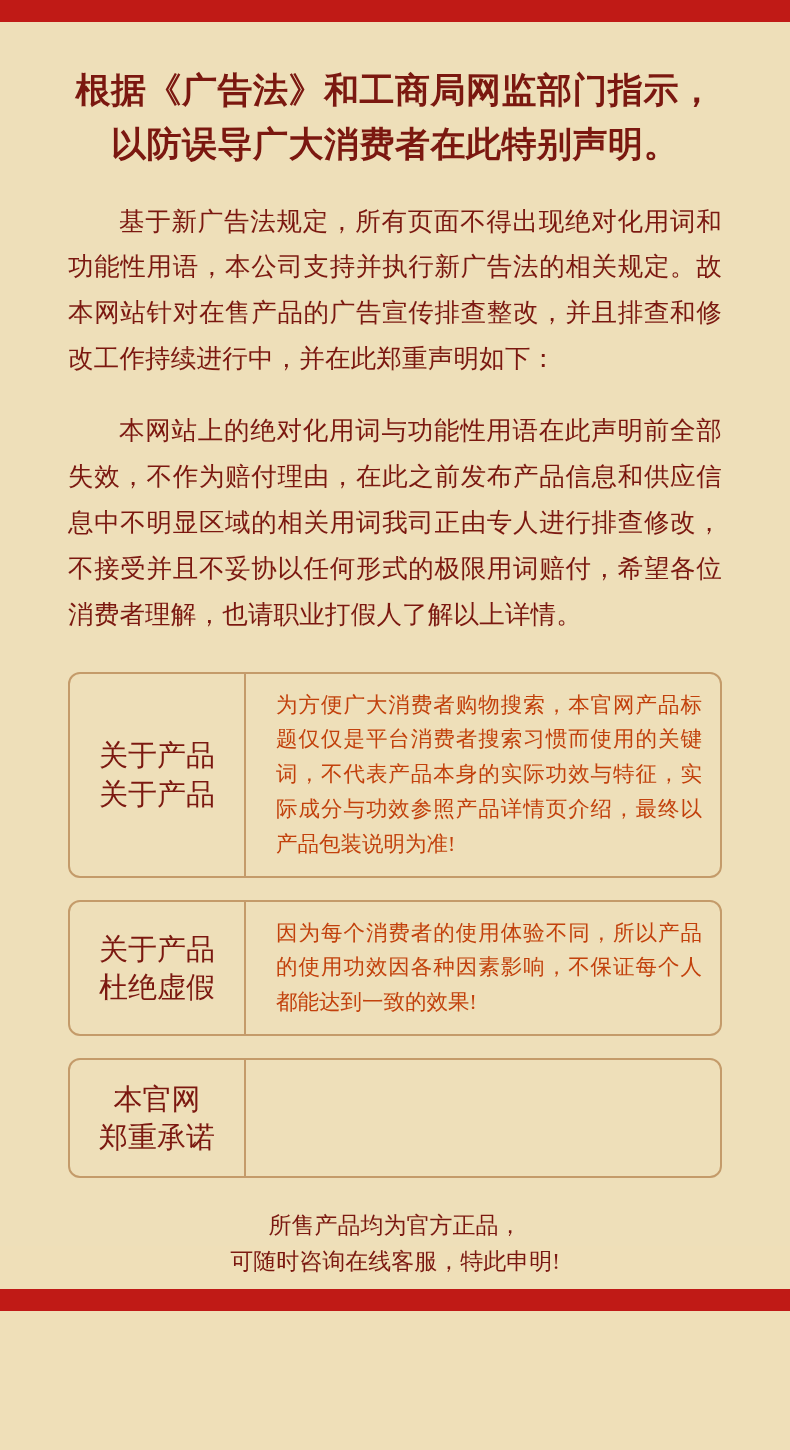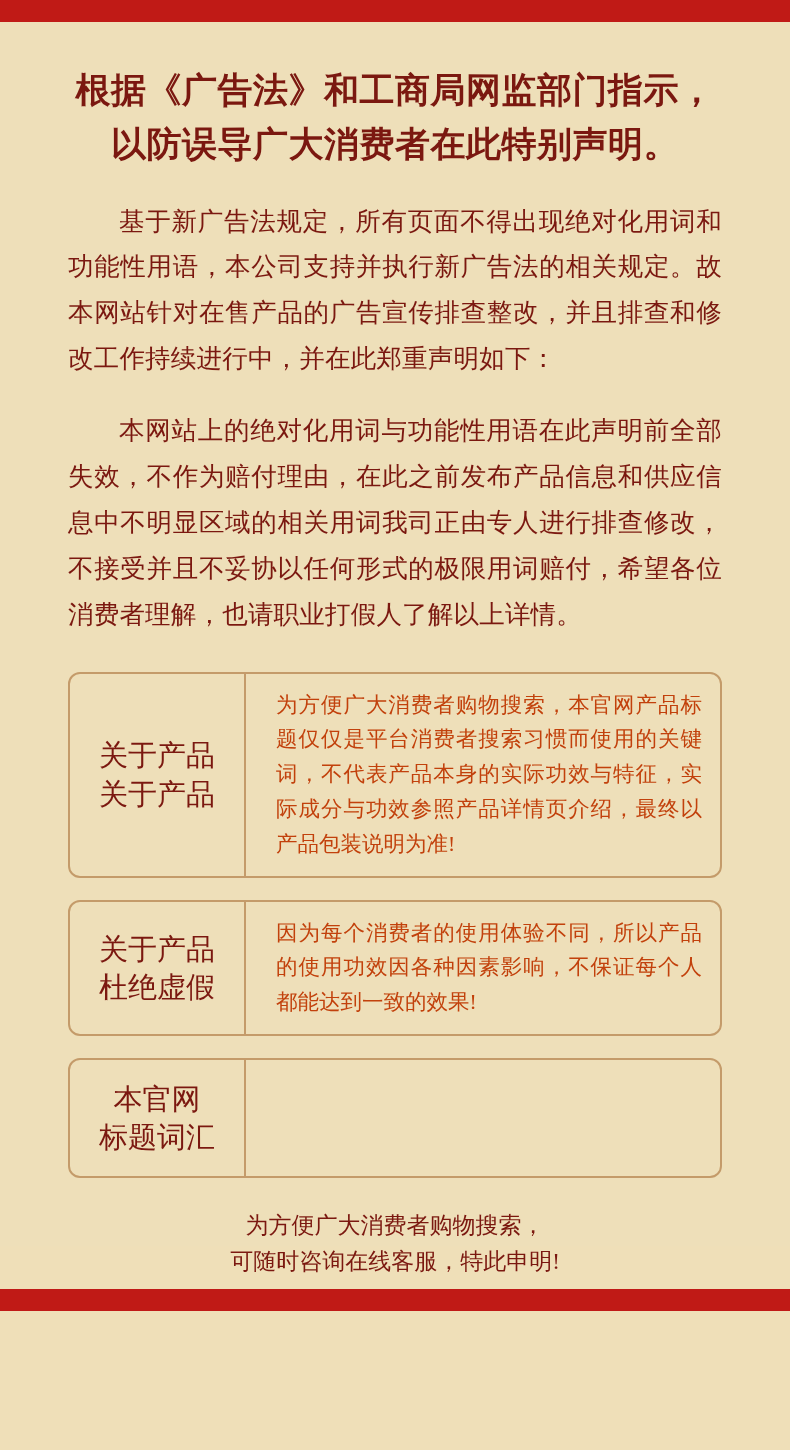--- a/index.html
+++ b/index.html
@@ -138,27 +138,27 @@
         <div class="card-title">
           <span>关于产品</span>
           <span>杜绝虚假</span>
         </div>
         <div class="card-body">因为每个消费者的使用体验不同，所以产品的使用功效因各种因素影响，不保证每个人都能达到一致的效果!</div>
       </div>
 
       <div class="card">
         <div class="card-title">
           <span>本官网</span>
-          <span>标题词汇</span>
+          <span>郑重承诺</span>
         </div>
       </div>
 
     </div>
 
     <div class="footer">
-      <span>为方便广大消费者购物搜索，</span>
+      <span>所售产品均为官方正品，</span>
       <span>可随时咨询在线客服，特此申明!</span>
     </div>
 
   </div>
 
   <div class="bar-bottom"></div>
 </div>
 
 </body></html>

